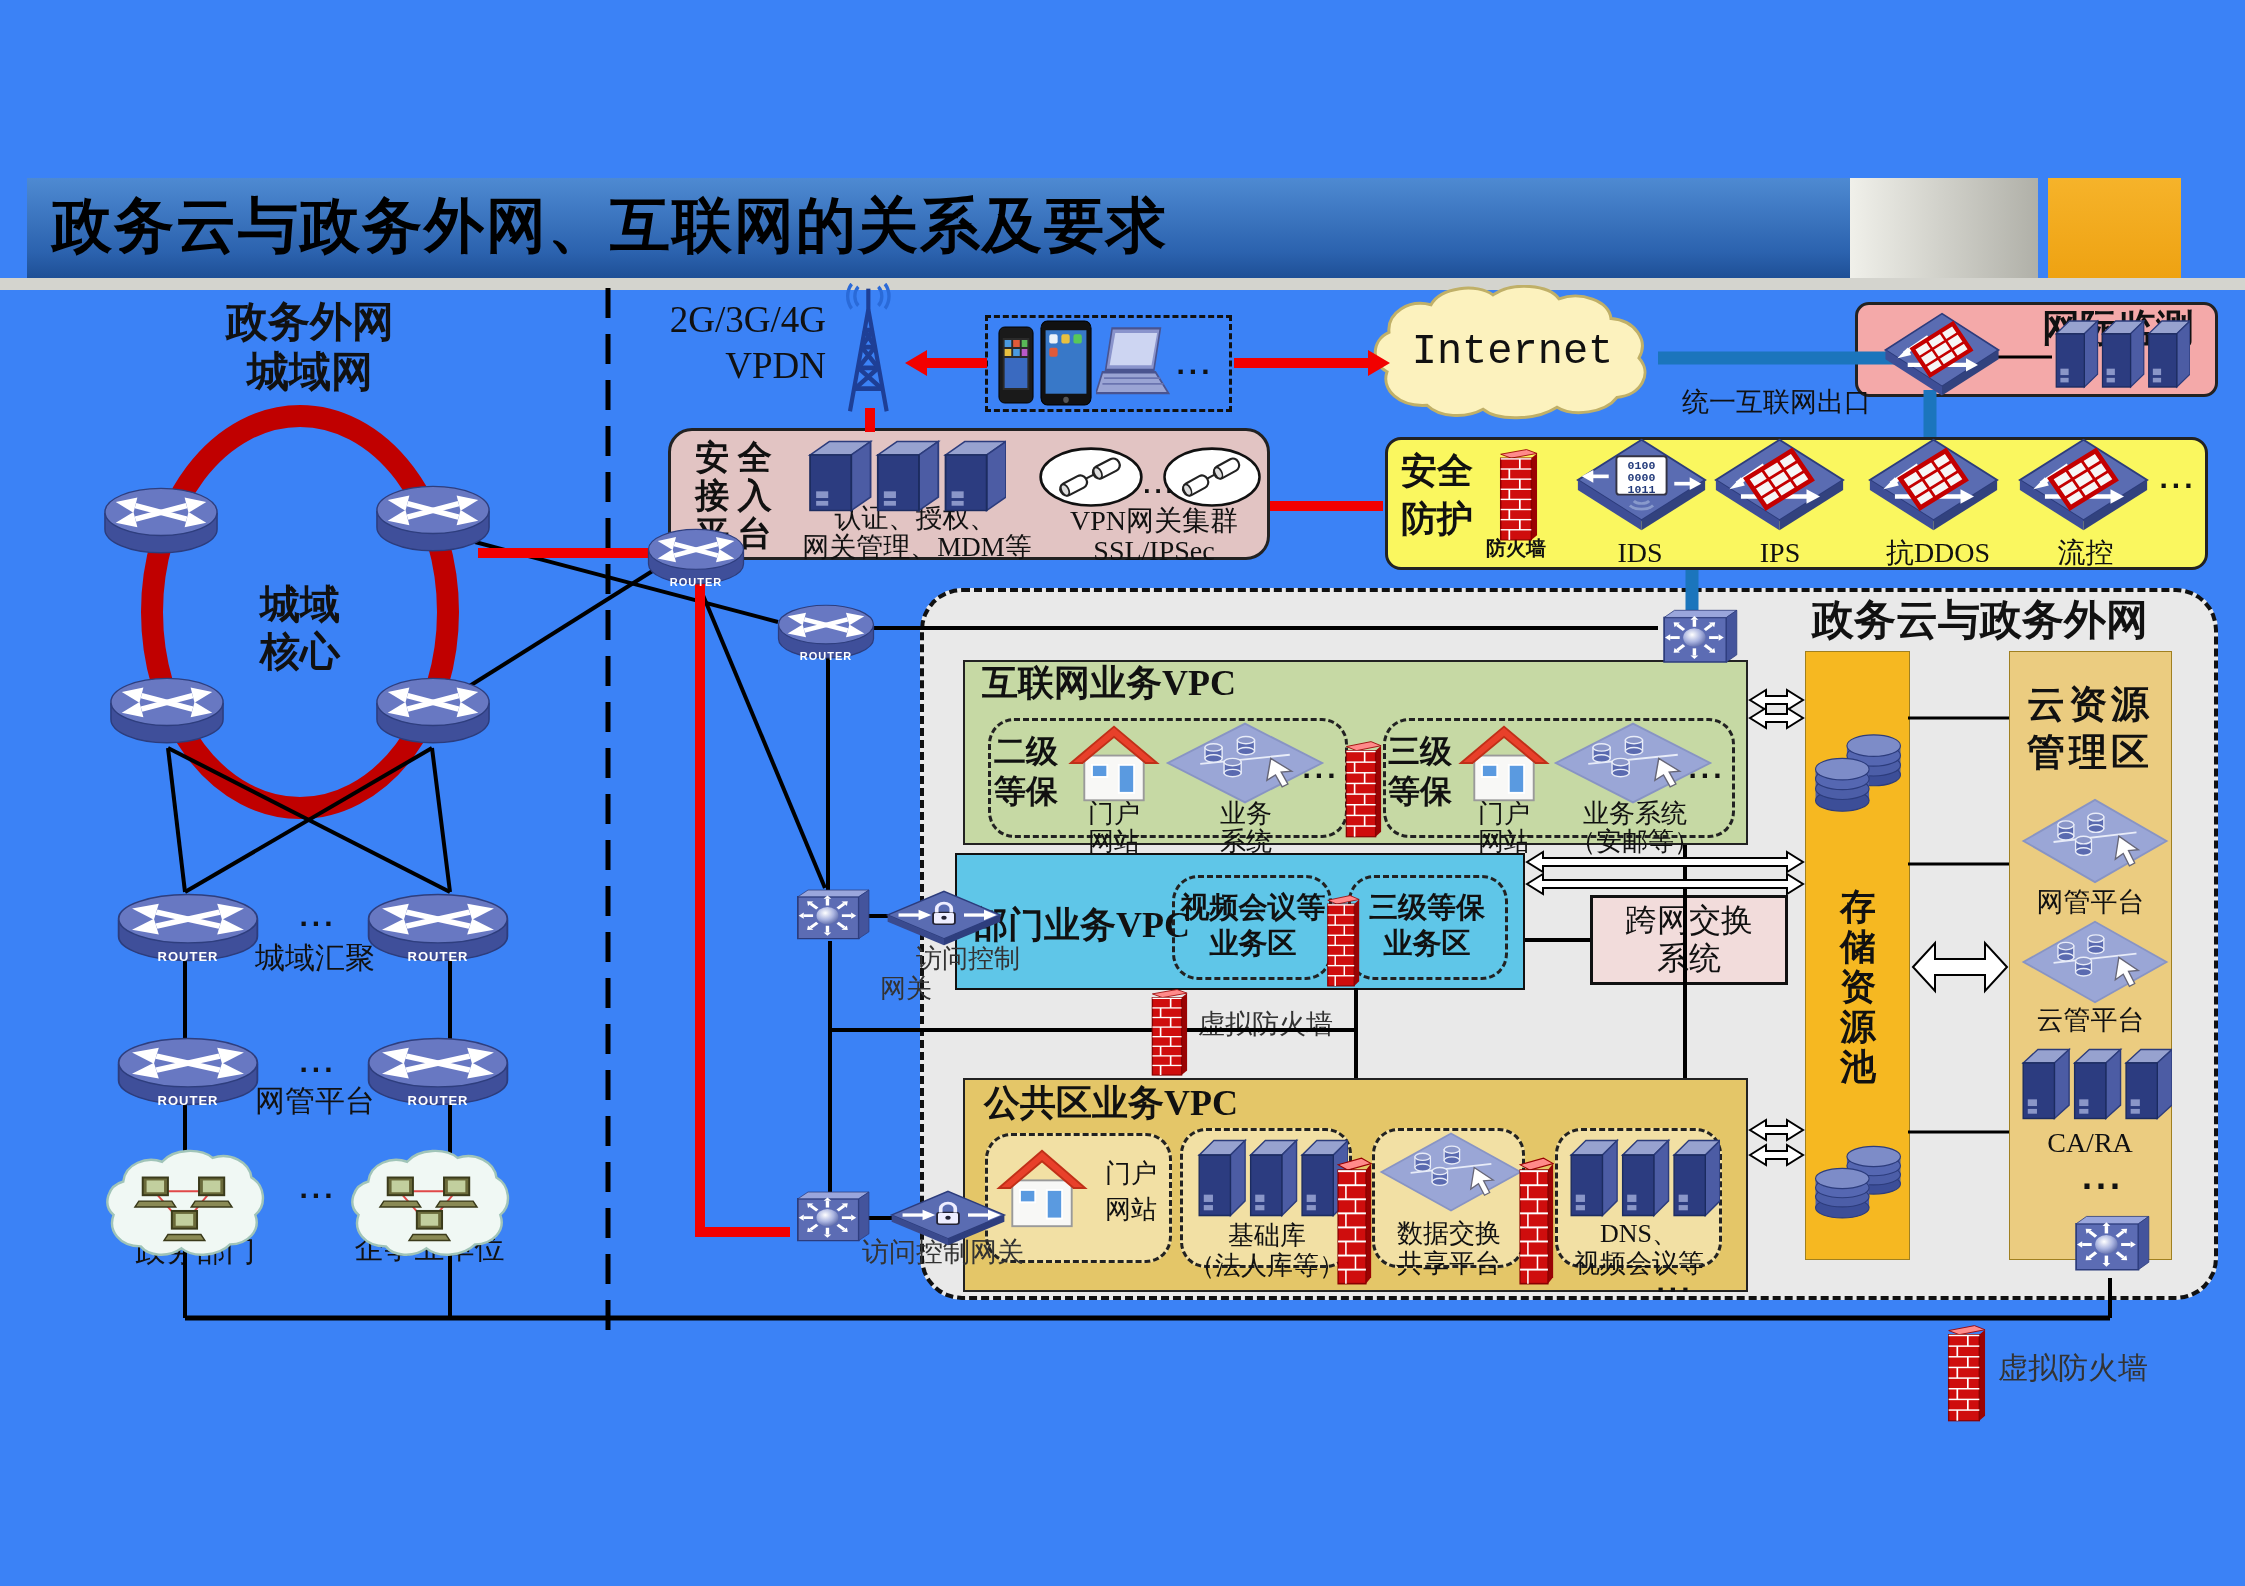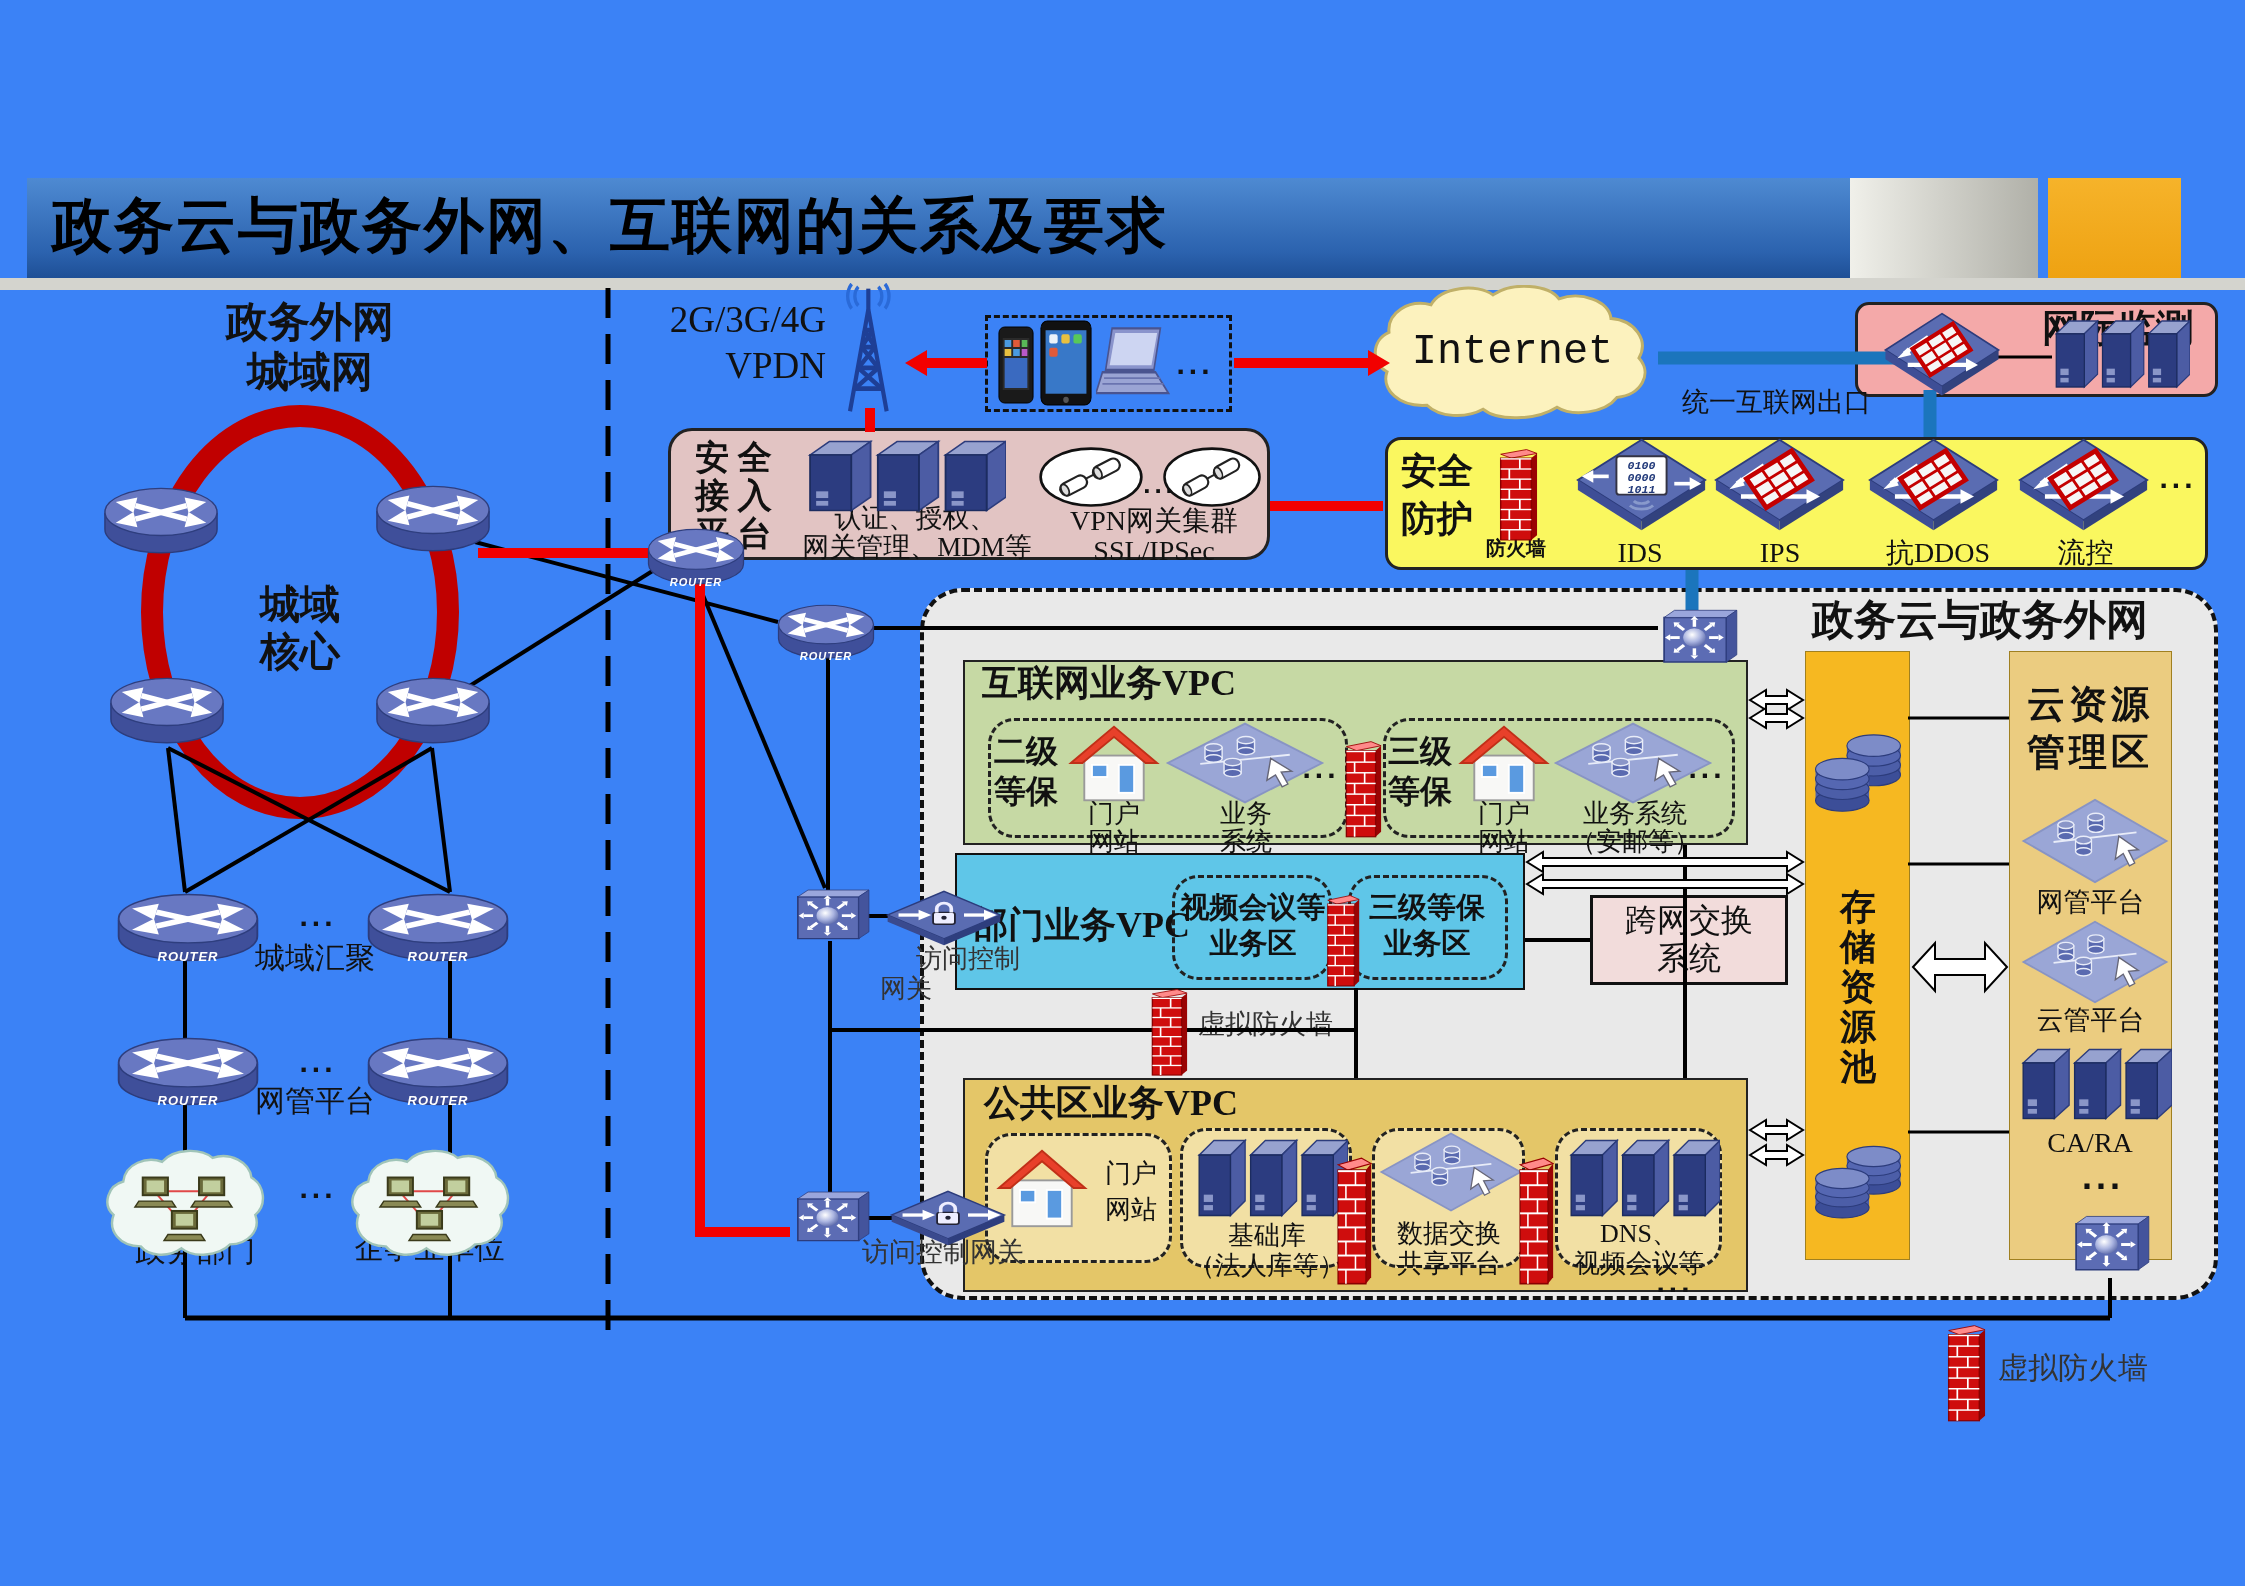--- a/index.html
+++ b/index.html
@@ -1,21 +1,21 @@
 <!DOCTYPE html>
 <html><head>
 <meta charset="utf-8">
 <style>
   html,body{margin:0;padding:0;background:#fff;}
   .stage{position:relative;width:2245px;height:1586px;background:#3b82f6;overflow:hidden;
          font-family:"Liberation Serif",serif;color:#111;padding-left:16px;}
   .box{position:absolute;box-sizing:border-box;}
   .lbl{position:absolute;z-index:30;white-space:nowrap;line-height:1.08;color:#111;}
   .c{text-align:center;}
-  .ic{position:absolute;z-index:50;font-style:italic;}
+  .ic{position:absolute;z-index:50;}
   .ic svg{width:100%;height:100%;display:block;}
   .overlay{position:absolute;left:0;top:0;z-index:40;pointer-events:none;}
   .dots{font-family:"Liberation Sans",sans-serif;font-weight:900;letter-spacing:4px;font-size:30px;}
   .router-cap{position:absolute;left:0;right:0;bottom:4px;text-align:center;z-index:55;
               font-family:"Liberation Sans",sans-serif;font-weight:bold;font-size:13px;color:#fff;letter-spacing:1px;}
   
   .titlebar{position:absolute;left:27px;top:178px;width:1823px;height:100px;
             background:linear-gradient(to bottom,#4e8ad2,#2b62ae 75%,#1e4f96);}
   .title-gray{position:absolute;left:1850px;top:178px;width:188px;height:100px;
               background:linear-gradient(to right,#f0f0ea,#b0b0a8);}

